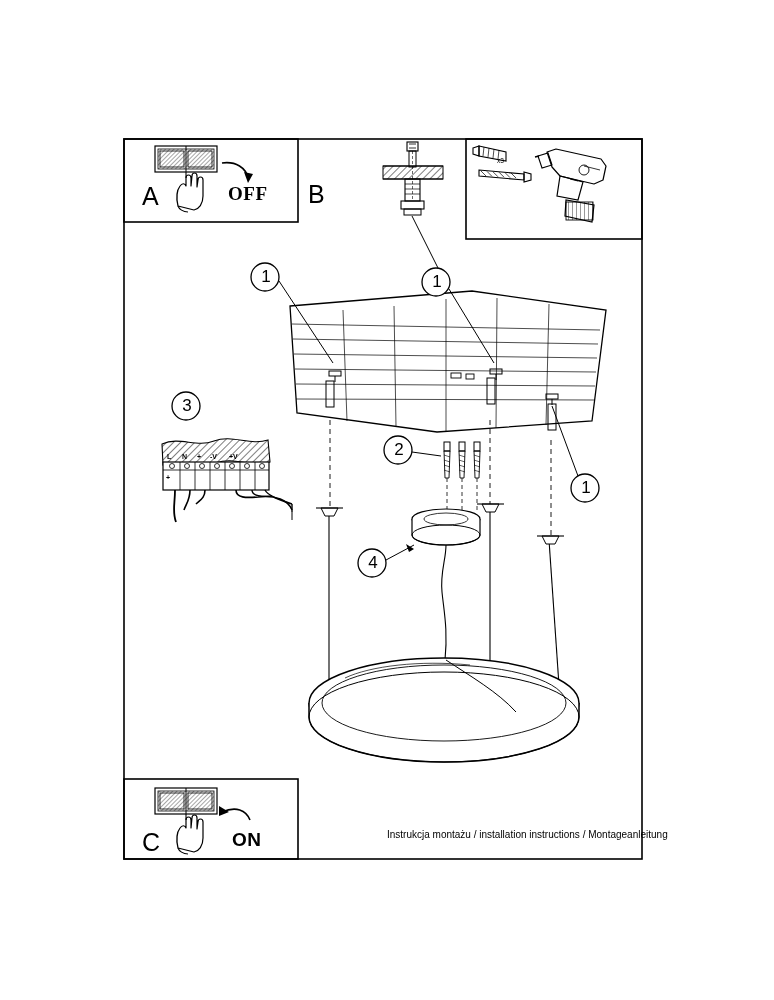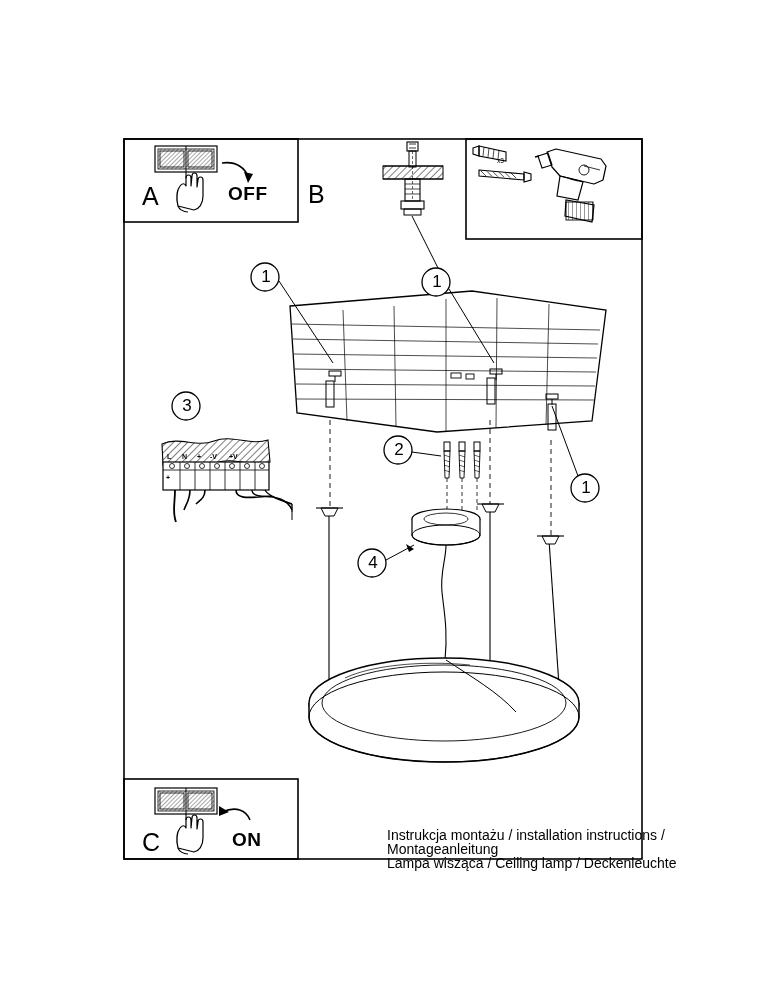--- a/index.html
+++ b/index.html
@@ -45,21 +45,21 @@
     font-weight: 400;
     text-align: center;
   }
   .tiny {
     font-size: 6.5px;
   }
   .footer-text {
     position: absolute;
     left: 387px;
     top: 828px;
-    font-size: 14px;
+    font-size: 10px;
     line-height: 14px;
     color: #000;
   }
   .terminal-mark {
     position: absolute;
     font-size: 7px;
     font-weight: 700;
   }
 </style>
 </head>
@@ -335,21 +335,21 @@
                C203 846 199 851 194 852 Z" fill="#fff" stroke="#000" stroke-width="1.2" stroke-linejoin="round"></path>
       <path d="M178 848 C179 851 183 854 188 854" fill="none" stroke="#000" stroke-width="1.1"></path>
       <line x1="186" y1="820" x2="186" y2="814" stroke="#000" stroke-width="1.1"></line>
       <path d="M222 812 C236 806 246 810 250 820" fill="none" stroke="#000" stroke-width="1.6"></path>
       <path d="M219 806 L229 812 L219 816 Z" fill="#000"></path>
     </g>
 
   </svg>
 
   <div class="lbl big-letter" style="left:142px; top:182px;">A</div>
-  <div class="lbl onoff" style="left:228px; top:183px;">OFF</div>
+  <div class="lbl onoff" style="left:228px; top:183px;font-family:Liberation Serif, serif;">OFF</div>
 
   <div class="lbl big-letter" style="left:308px; top:180px;">B</div>
 
   <div class="lbl big-letter" style="left:142px; top:828px;">C</div>
   <div class="lbl onoff" style="left:232px; top:829px;">ON</div>
 
   <div class="lbl tiny" style="left:497px; top:157px;">x3</div>
 
   <div class="lbl callout-num" style="left:258px; top:267px; width:16px;">1</div>
   <div class="lbl callout-num" style="left:429px; top:272px; width:16px;">1</div>
@@ -360,16 +360,15 @@
 
   <div class="terminal-mark" style="left:167px; top:453px;">L</div>
   <div class="terminal-mark" style="left:182px; top:453px;">N</div>
   <div class="terminal-mark" style="left:197px; top:453px;">+</div>
   <div class="terminal-mark" style="left:210px; top:453px;">-V</div>
   <div class="terminal-mark" style="left:229px; top:453px;">+V</div>
   <div class="terminal-mark" style="left:166px; top:474px;">+</div>
 
   <div class="footer-text">
     <div>Instrukcja montażu / installation instructions / Montageanleitung</div>
-    <div>Lampa wisząca / Ceiling lamp / Deckenleuchte</div>
   </div>
 
 </div>
 
 </body></html>

